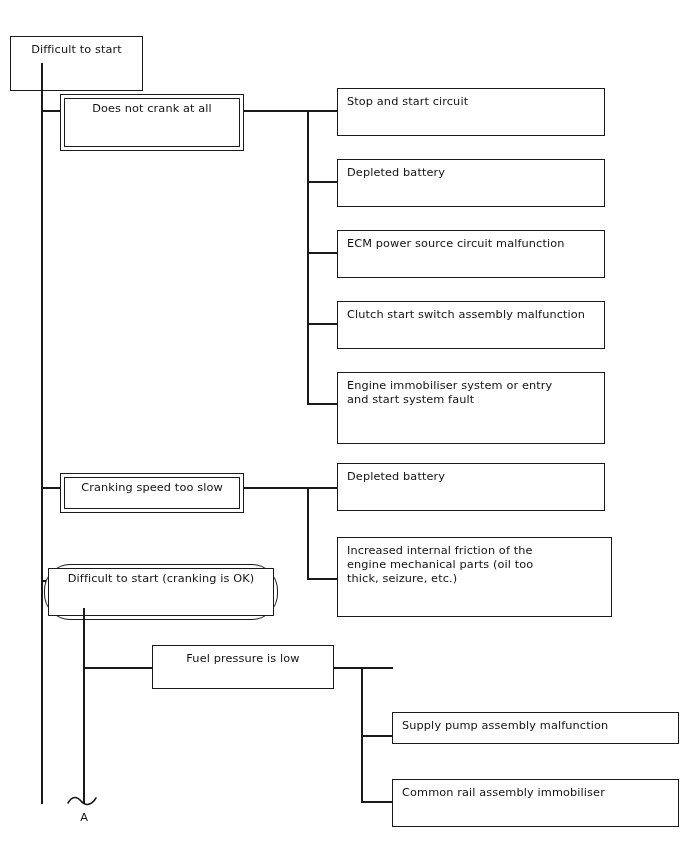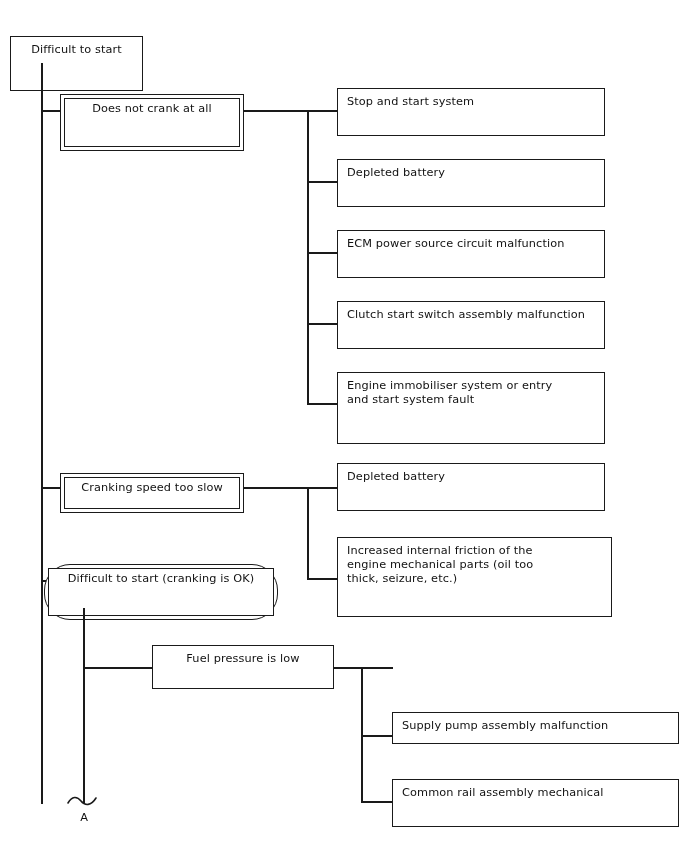--- a/index.html
+++ b/index.html
@@ -120,21 +120,21 @@
   <div class="line h" style="left:244px; top:110px; width:64px;"></div>
   <div class="line v" style="left:307px; top:110px; height:293px;"></div>
 
   <div class="line h" style="left:307px; top:110px; width:31px;"></div>
   <div class="line h" style="left:307px; top:181px; width:31px;"></div>
   <div class="line h" style="left:307px; top:252px; width:31px;"></div>
   <div class="line h" style="left:307px; top:323px; width:31px;"></div>
   <div class="line h" style="left:307px; top:403px; width:31px;"></div>
 
   <div class="box" style="left:337px; top:88px; width:268px; height:48px;">
-    <span class="label">Stop and start system</span>
+    <span class="label">Stop and start circuit</span>
   </div>
 
   <div class="box" style="left:337px; top:159px; width:268px; height:48px;">
     <span class="label">Depleted battery</span>
   </div>
 
   <div class="box" style="left:337px; top:230px; width:268px; height:48px;">
     <span class="label">ECM power source circuit malfunction</span>
   </div>
 
@@ -184,21 +184,21 @@
   <div class="line h" style="left:361px; top:667px; width:32px;"></div>
   <div class="line h" style="left:361px; top:735px; width:32px;"></div>
   <div class="line h" style="left:361px; top:801px; width:32px;"></div>
 
 
   <div class="box" style="left:392px; top:712px; width:287px; height:32px;">
     <span class="label">Supply pump assembly malfunction</span>
   </div>
 
   <div class="box" style="left:392px; top:779px; width:287px; height:48px;">
-    <span class="label">Common rail assembly mechanical</span>
+    <span class="label">Common rail assembly immobiliser</span>
   </div>
 
   <div class="break-marker" style="left:66px; top:793px; width:36px; height:16px;">
     <svg width="36" height="16" viewBox="0 0 36 16">
       <path d="M2,10 C6,3 11,3 15,8 C19,13 25,13 30,5" fill="none" stroke="#1a1a1a" stroke-width="1.6" stroke-linecap="round"></path>
     </svg>
   </div>
   <div class="break-label" style="left:66px; top:812px; width:36px;">A</div>
 
 </div>

